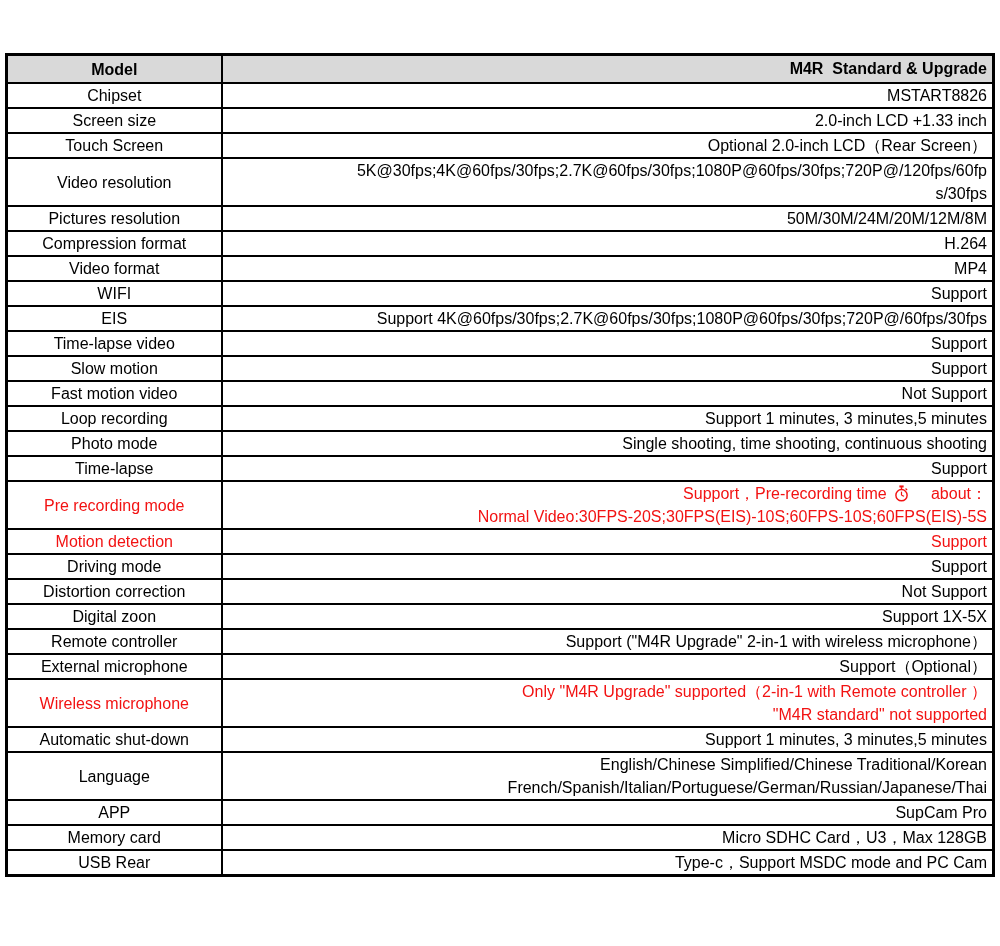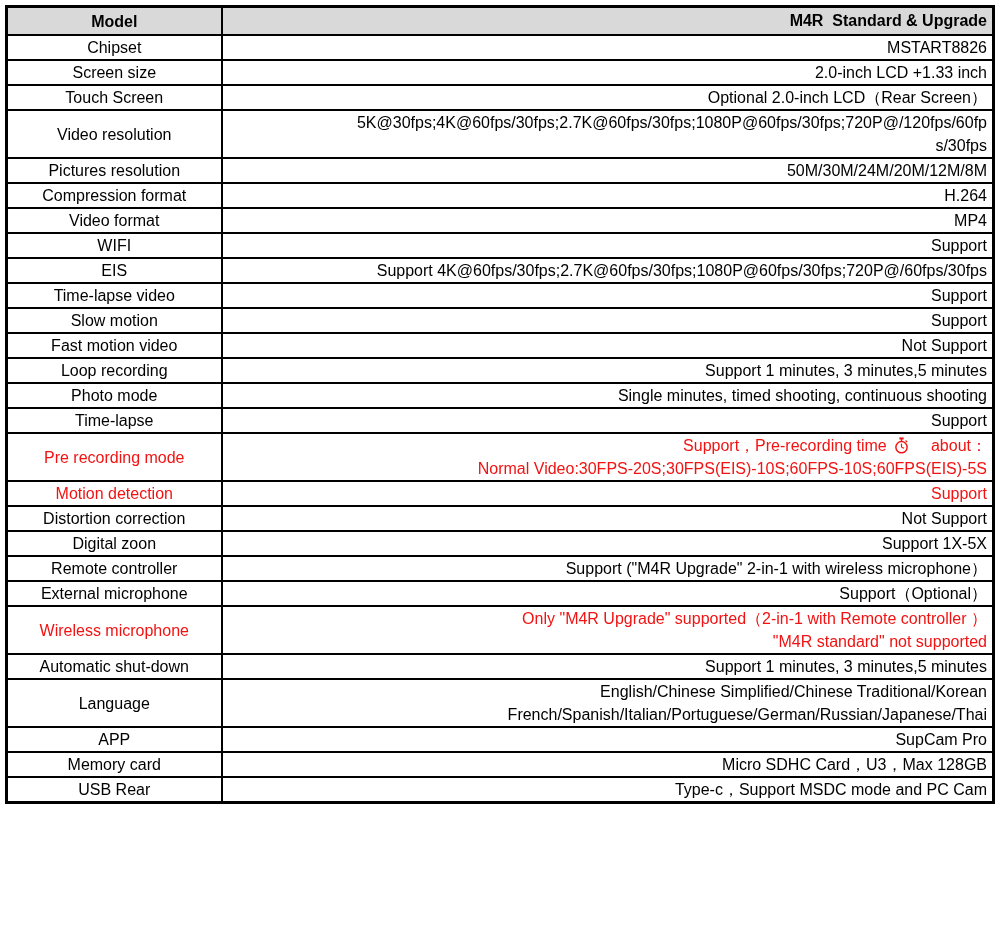--- a/index.html
+++ b/index.html
@@ -12,20 +12,21 @@
     font-family: "Liberation Sans", "DejaVu Sans", sans-serif;
     color: #000;
   }
   .page { padding: 5px 5px 0 5px; }
 
   table.spec {
     border-collapse: collapse;
     width: 990px;
     border: 3px solid #000;
     table-layout: fixed;
+    margin-top: 48px;
   }
   table.spec td {
     border: 2px solid #000;
     padding: 0 5px;
     font-size: 16px;
     vertical-align: middle;
     overflow: hidden;
   }
   td.label {
     width: 215px;
@@ -142,21 +143,21 @@
         </tr>
         <tr>
           <td class="label">Loop recording</td>
           <td class="value">
             <div class="line">Support 1 minutes, 3 minutes,5 minutes</div>
           </td>
         </tr>
         <tr>
           <td class="label">Photo mode</td>
           <td class="value">
-            <div class="line">Single minutes, timed shooting, continuous shooting</div>
+            <div class="line">Single shooting, time shooting, continuous shooting</div>
           </td>
         </tr>
         <tr>
           <td class="label">Time-lapse</td>
           <td class="value">
             <div class="line">Support</div>
           </td>
         </tr>
         <tr class="red">
           <td class="label">Pre recording mode</td>
@@ -172,20 +173,26 @@
             <div class="line">Normal Video:30FPS-20S;30FPS(EIS)-10S;60FPS-10S;60FPS(EIS)-5S</div>
           </td>
         </tr>
         <tr class="red">
           <td class="label">Motion detection</td>
           <td class="value">
             <div class="line">Support</div>
           </td>
         </tr>
         <tr>
+          <td class="label">Driving mode</td>
+          <td class="value">
+            <div class="line">Support</div>
+          </td>
+        </tr>
+        <tr>
           <td class="label">Distortion correction</td>
           <td class="value">
             <div class="line">Not Support</div>
           </td>
         </tr>
         <tr>
           <td class="label">Digital zoon</td>
           <td class="value">
             <div class="line">Support 1X-5X</div>
           </td>

